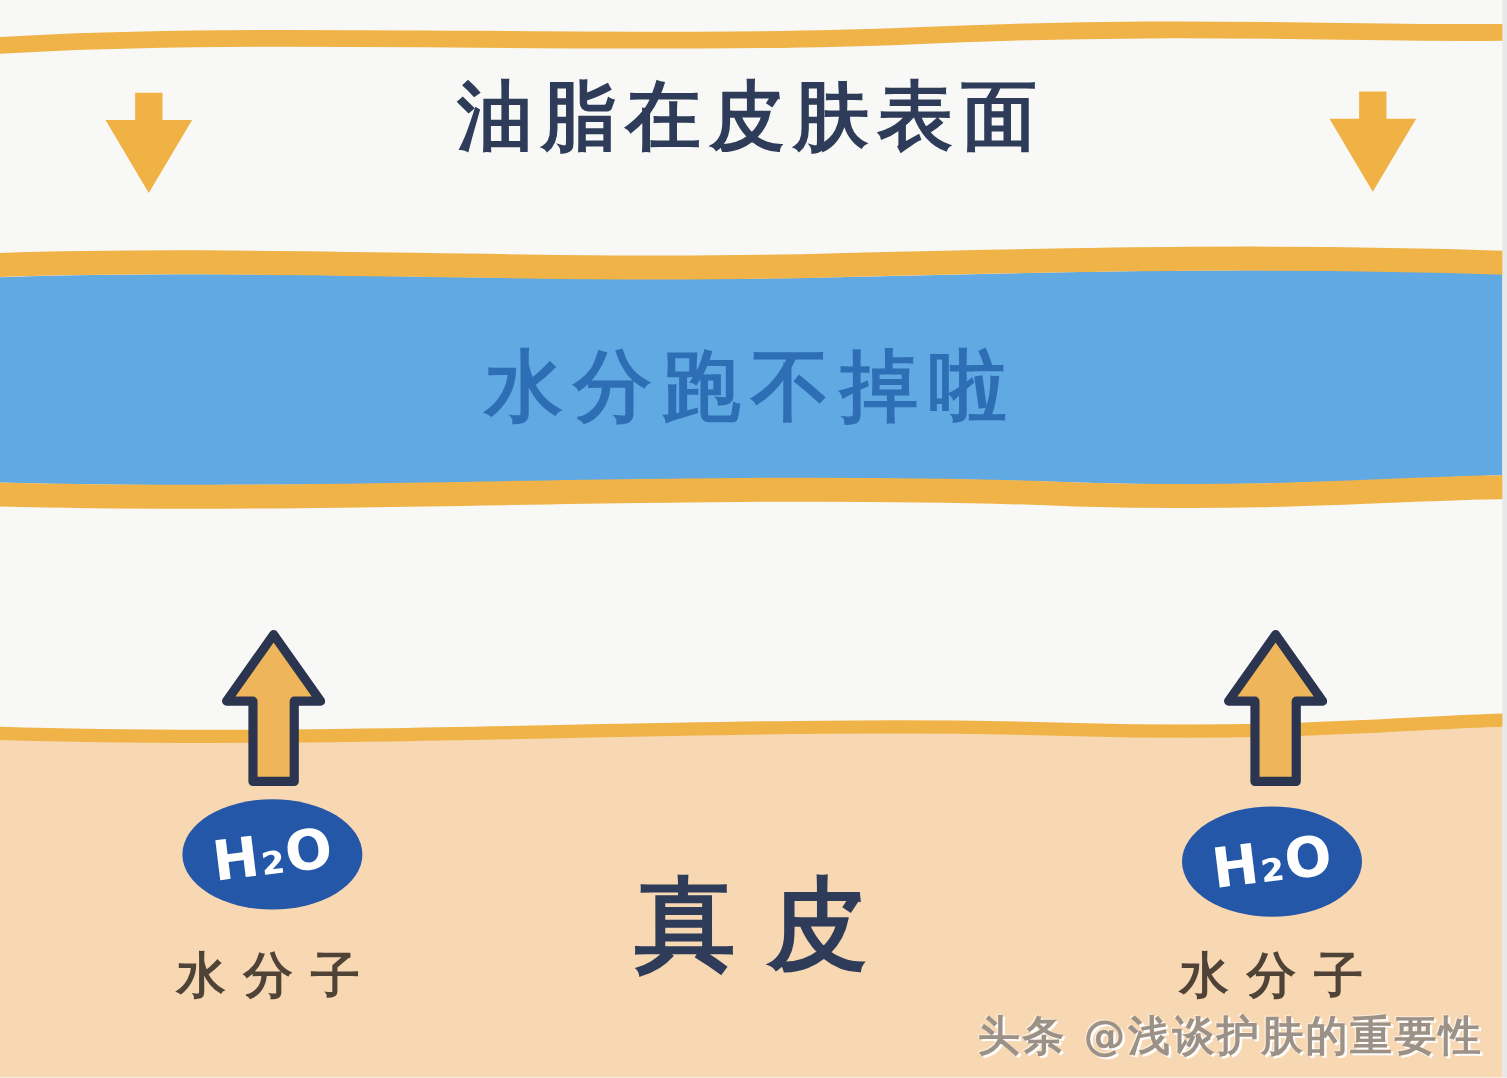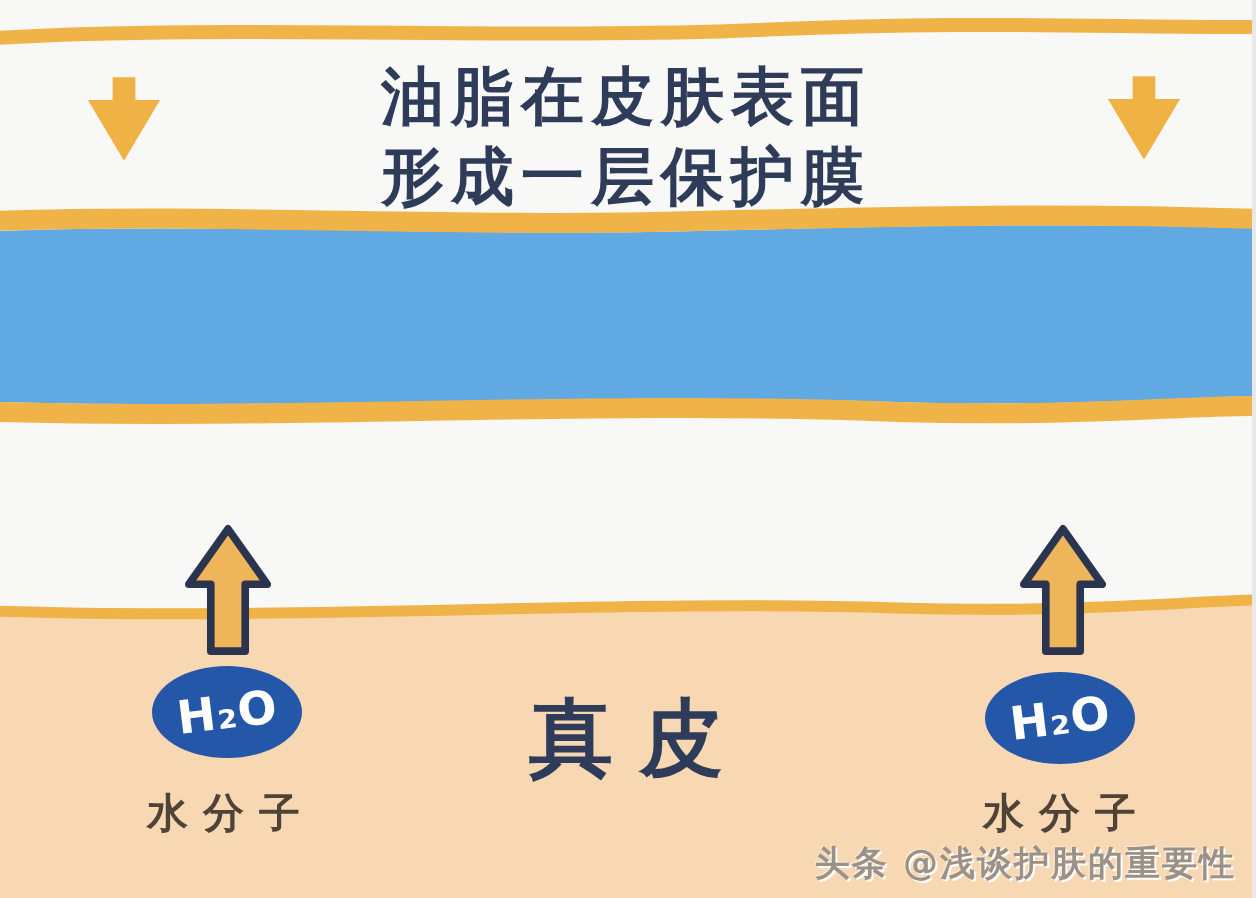--- a/index.html
+++ b/index.html
@@ -37,20 +37,21 @@
   .epidermis-label{
     font-size:56px; font-weight:700; letter-spacing:3px;
     color:var(--navy-text,#2e3c59);
     background:var(--highlight,#f5dfc9);
     padding:12px 26px; border-radius:28px;
     box-shadow:0 0 14px 10px var(--highlight,#f5dfc9);
   }
   .dermis-label{
     font-size:84px; font-weight:700; letter-spacing:26px;
     color:var(--navy-text,#2e3c59);
+    margin-top:32px;
   }
   .arrow-svg{display:block;}
   .h2o-ellipse{
     width:150px; height:92px; border-radius:50%;
     background:var(--h2o-fill,#2457a7);
     display:flex; align-items:center; justify-content:center;
   }
   .h2o-text{
     color:var(--h2o-text,#fff); font-size:46px; font-weight:700;
     transform:rotate(-7deg); letter-spacing:1px;
@@ -78,29 +79,29 @@
     <path class="blue-band-shape" d="M0,231 C220,223 460,237 700,231 C880,227 1060,222 1256,228
              L1256,396 C1180,398 1050,407 900,402 C600,392 300,410 0,402 Z"></path>
 
     <path class="gold-line" stroke-width="14" d="M-4,38 C220,24 520,40 760,30 C980,20 1120,28 1260,27"></path>
     <path class="gold-line" stroke-width="20" d="M-4,221 C220,213 460,228 700,221 C880,217 1060,212 1260,219"></path>
     <path class="gold-line" stroke-width="20" d="M-4,412 C300,420 600,400 900,412 C1080,417 1180,406 1260,406"></path>
     <path class="gold-line" stroke-width="11" d="M-4,611 C300,621 620,599 900,608 C1080,613 1180,602 1260,600"></path>
   </svg>
 
   <div class="abs centered title-line" style="top:54px;">油脂在皮肤表面</div>
-  <div class="abs centered title-line" style="top:134px;">形成一层保护膜</div>
 
   <svg class="abs arrow-svg" style="left:86px; top:75px;" width="76" height="88" viewBox="0 0 80 92">
     <polygon points="28,2 52,2 52,26 78,26 40,90 2,26 28,26" fill="var(--down-arrow,#f0b245)"></polygon>
   </svg>
   <svg class="abs arrow-svg" style="left:1106px; top:74px;" width="76" height="88" viewBox="0 0 80 92">
     <polygon points="28,2 52,2 52,26 78,26 40,90 2,26 28,26" fill="var(--down-arrow,#f0b245)"></polygon>
   </svg>
 
+  <div class="abs centered moisture-text" style="top:278px;">水分跑不掉啦</div>
 
 
   <div class="abs centered dermis-label" style="top:682px; text-indent:26px;">真皮</div>
 
   <svg class="abs arrow-svg" style="left:185px; top:522px;" width="86" height="136" viewBox="0 0 90 140">
     <polygon points="45,6 86,64 63,64 63,134 27,134 27,64 4,64" fill="var(--up-arrow-fill,#eeb55b)" stroke="var(--up-arrow-outline,#2b3550)" stroke-width="8" stroke-linejoin="round"></polygon>
   </svg>
   <svg class="abs arrow-svg" style="left:1020px; top:522px;" width="86" height="136" viewBox="0 0 90 140">
     <polygon points="45,6 86,64 63,64 63,134 27,134 27,64 4,64" fill="var(--up-arrow-fill,#eeb55b)" stroke="var(--up-arrow-outline,#2b3550)" stroke-width="8" stroke-linejoin="round"></polygon>
   </svg>

